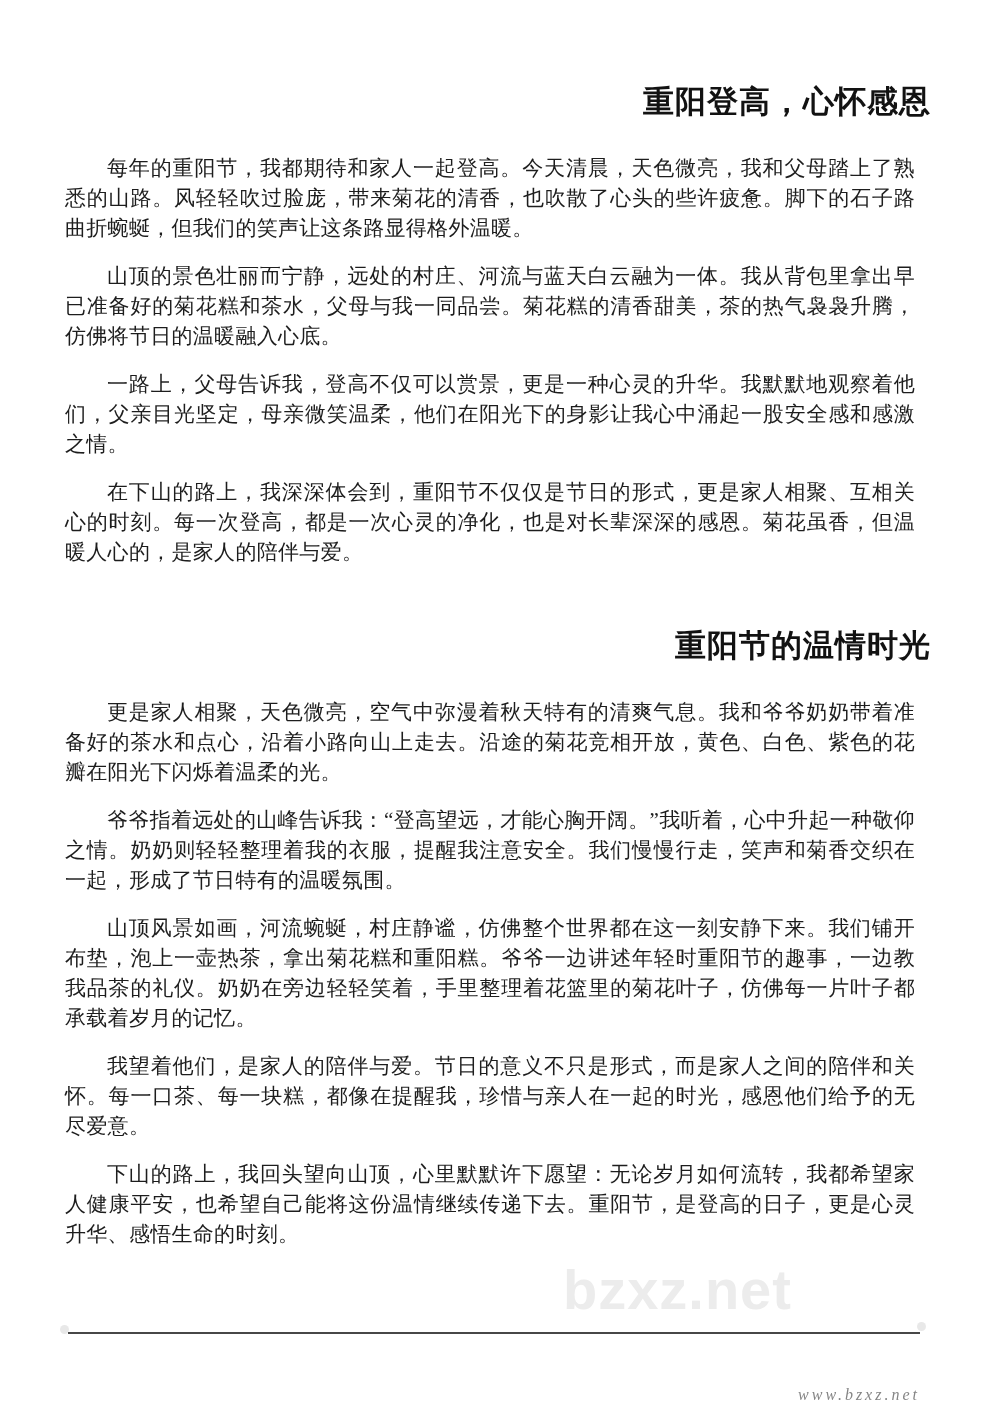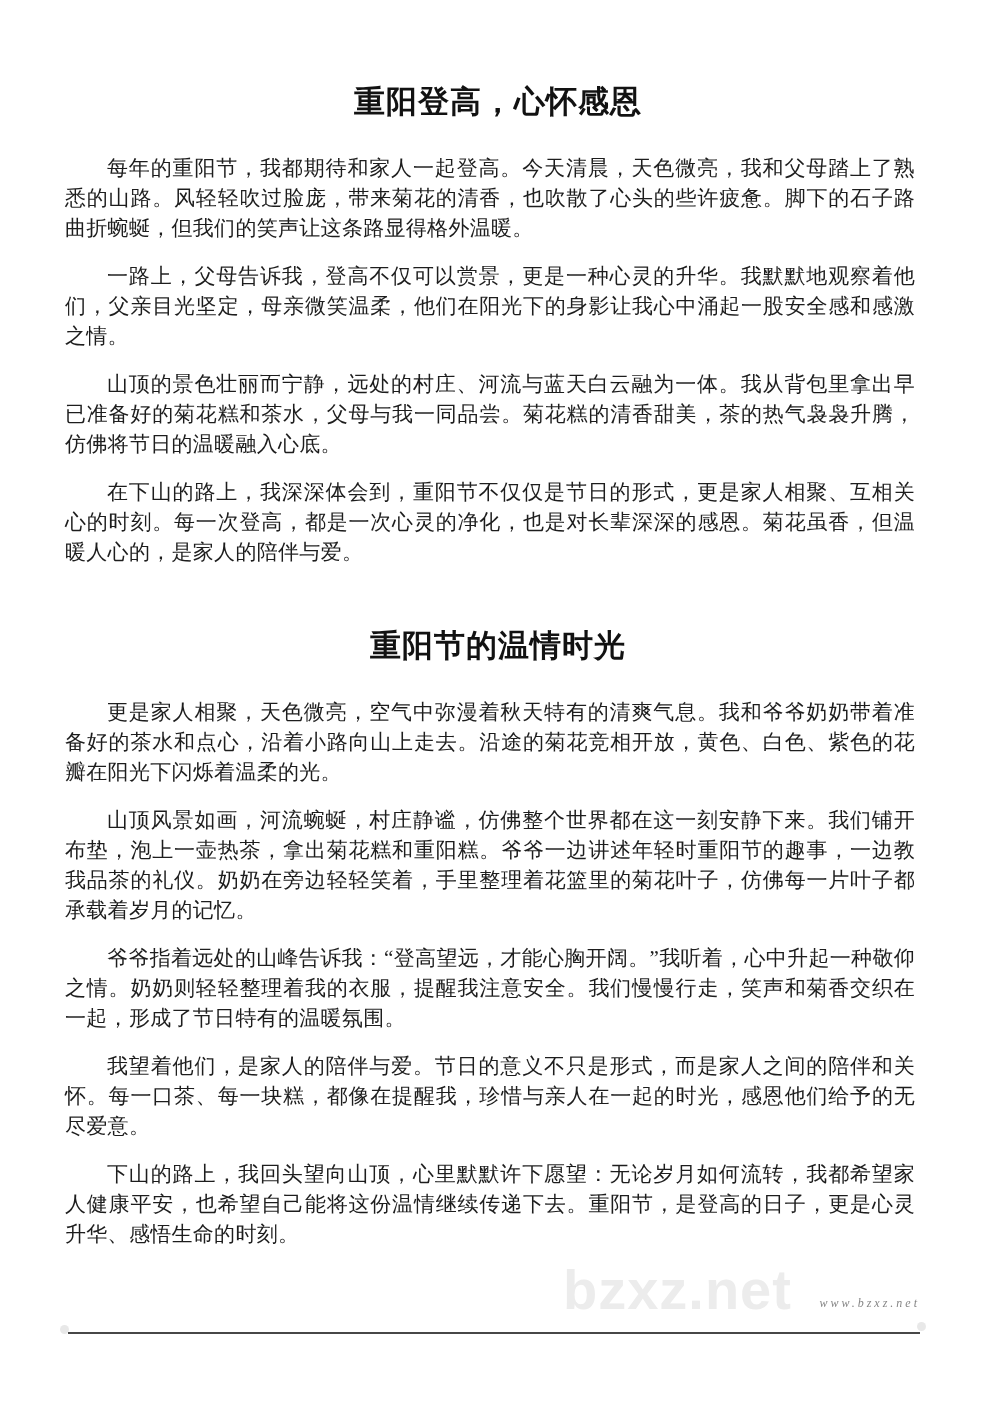--- a/index.html
+++ b/index.html
@@ -18,21 +18,21 @@
   .content {
     position: relative;
     z-index: 2;
     padding: 84px 62px 0 65px; 
   }
   .essay-title {
     margin: 0 0 33px 0;
     font-size: 31px;
     line-height: 36px;
     font-weight: bold;
-    text-align: center;
+    text-align: right;
     color: #121212;
     letter-spacing: 1px;
   }
   .essay-2 .essay-title {
     margin-top: 61px;
   }
   .essay p {
     margin: 0 16px 18px 0;
     font-size: 21px;
     line-height: 30px;
@@ -61,26 +61,26 @@
     left: 68px;
     top: 1332px;
     width: 852px;
     height: 2px;
     background: #474747;
   }
   .footer-url {
     position: absolute;
     z-index: 2;
     left: 68px;
-    top: 1296px;
+    top: 1386px;
     width: 852px;
     text-align: right;
     font-family: "Liberation Serif", serif;
     font-style: italic;
-    font-size: 12px;
+    font-size: 16px;
     color: #858585;
     letter-spacing: 3px;
   }
   .scan-artifact {
     position: absolute;
     z-index: 1;
     width: 9px;
     height: 9px;
     border-radius: 50%;
     background: #e0e0e0;
@@ -96,30 +96,30 @@
 
   <div class="watermark">bzxz.net</div>
   <div class="scan-artifact left"></div>
   <div class="scan-artifact right"></div>
 
   <div class="content">
 
     <section class="essay essay-1">
       <h1 class="essay-title">重阳登高，心怀感恩</h1>
       <p>每年的重阳节，我都期待和家人一起登高。今天清晨，天色微亮，我和父母踏上了熟悉的山路。风轻轻吹过脸庞，带来菊花的清香，也吹散了心头的些许疲惫。脚下的石子路曲折蜿蜒，但我们的笑声让这条路显得格外温暖。</p>
+      <p>山顶的景色壮丽而宁静，远处的村庄、河流与蓝天白云融为一体。我从背包里拿出早已准备好的菊花糕和茶水，父母与我一同品尝。菊花糕的清香甜美，茶的热气袅袅升腾，仿佛将节日的温暖融入心底。</p>
       <p>一路上，父母告诉我，登高不仅可以赏景，更是一种心灵的升华。我默默地观察着他们，父亲目光坚定，母亲微笑温柔，他们在阳光下的身影让我心中涌起一股安全感和感激之情。</p>
-      <p>山顶的景色壮丽而宁静，远处的村庄、河流与蓝天白云融为一体。我从背包里拿出早已准备好的菊花糕和茶水，父母与我一同品尝。菊花糕的清香甜美，茶的热气袅袅升腾，仿佛将节日的温暖融入心底。</p>
       <p>在下山的路上，我深深体会到，重阳节不仅仅是节日的形式，更是家人相聚、互相关心的时刻。每一次登高，都是一次心灵的净化，也是对长辈深深的感恩。菊花虽香，但温暖人心的，是家人的陪伴与爱。</p>
     </section>
 
     <section class="essay essay-2">
       <h1 class="essay-title">重阳节的温情时光</h1>
       <p>更是家人相聚，天色微亮，空气中弥漫着秋天特有的清爽气息。我和爷爷奶奶带着准备好的茶水和点心，沿着小路向山上走去。沿途的菊花竞相开放，黄色、白色、紫色的花瓣在阳光下闪烁着温柔的光。</p>
+      <p>爷爷指着远处的山峰告诉我：“登高望远，才能心胸开阔。”我听着，心中升起一种敬仰之情。奶奶则轻轻整理着我的衣服，提醒我注意安全。我们慢慢行走，笑声和菊香交织在一起，形成了节日特有的温暖氛围。</p>
       <p>山顶风景如画，河流蜿蜒，村庄静谧，仿佛整个世界都在这一刻安静下来。我们铺开布垫，泡上一壶热茶，拿出菊花糕和重阳糕。爷爷一边讲述年轻时重阳节的趣事，一边教我品茶的礼仪。奶奶在旁边轻轻笑着，手里整理着花篮里的菊花叶子，仿佛每一片叶子都承载着岁月的记忆。</p>
-      <p>爷爷指着远处的山峰告诉我：“登高望远，才能心胸开阔。”我听着，心中升起一种敬仰之情。奶奶则轻轻整理着我的衣服，提醒我注意安全。我们慢慢行走，笑声和菊香交织在一起，形成了节日特有的温暖氛围。</p>
       <p>我望着他们，是家人的陪伴与爱。节日的意义不只是形式，而是家人之间的陪伴和关怀。每一口茶、每一块糕，都像在提醒我，珍惜与亲人在一起的时光，感恩他们给予的无尽爱意。</p>
       <p>下山的路上，我回头望向山顶，心里默默许下愿望：无论岁月如何流转，我都希望家人健康平安，也希望自己能将这份温情继续传递下去。重阳节，是登高的日子，更是心灵升华、感悟生命的时刻。</p>
     </section>
 
   </div>
 
   <div class="footer-rule"></div>
   <div class="footer-url">www.bzxz.net</div>
 
 </div>

